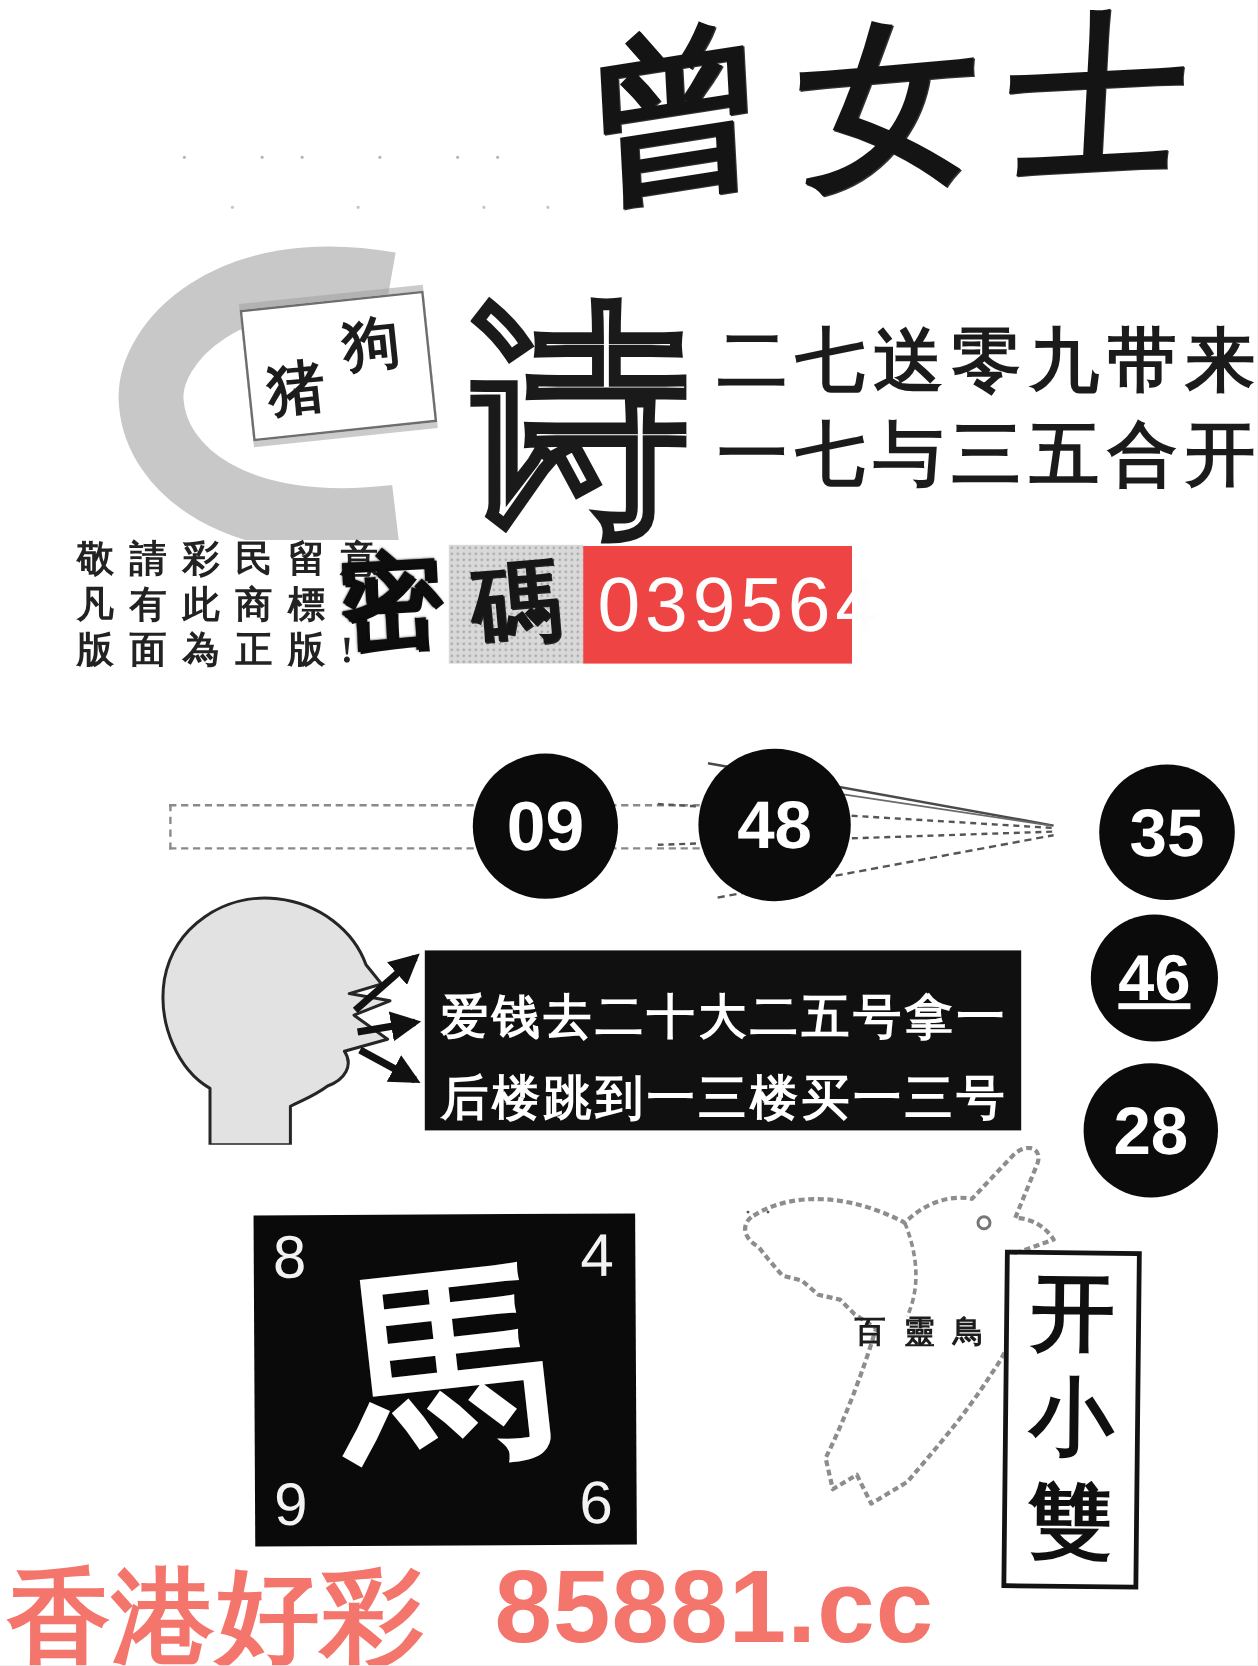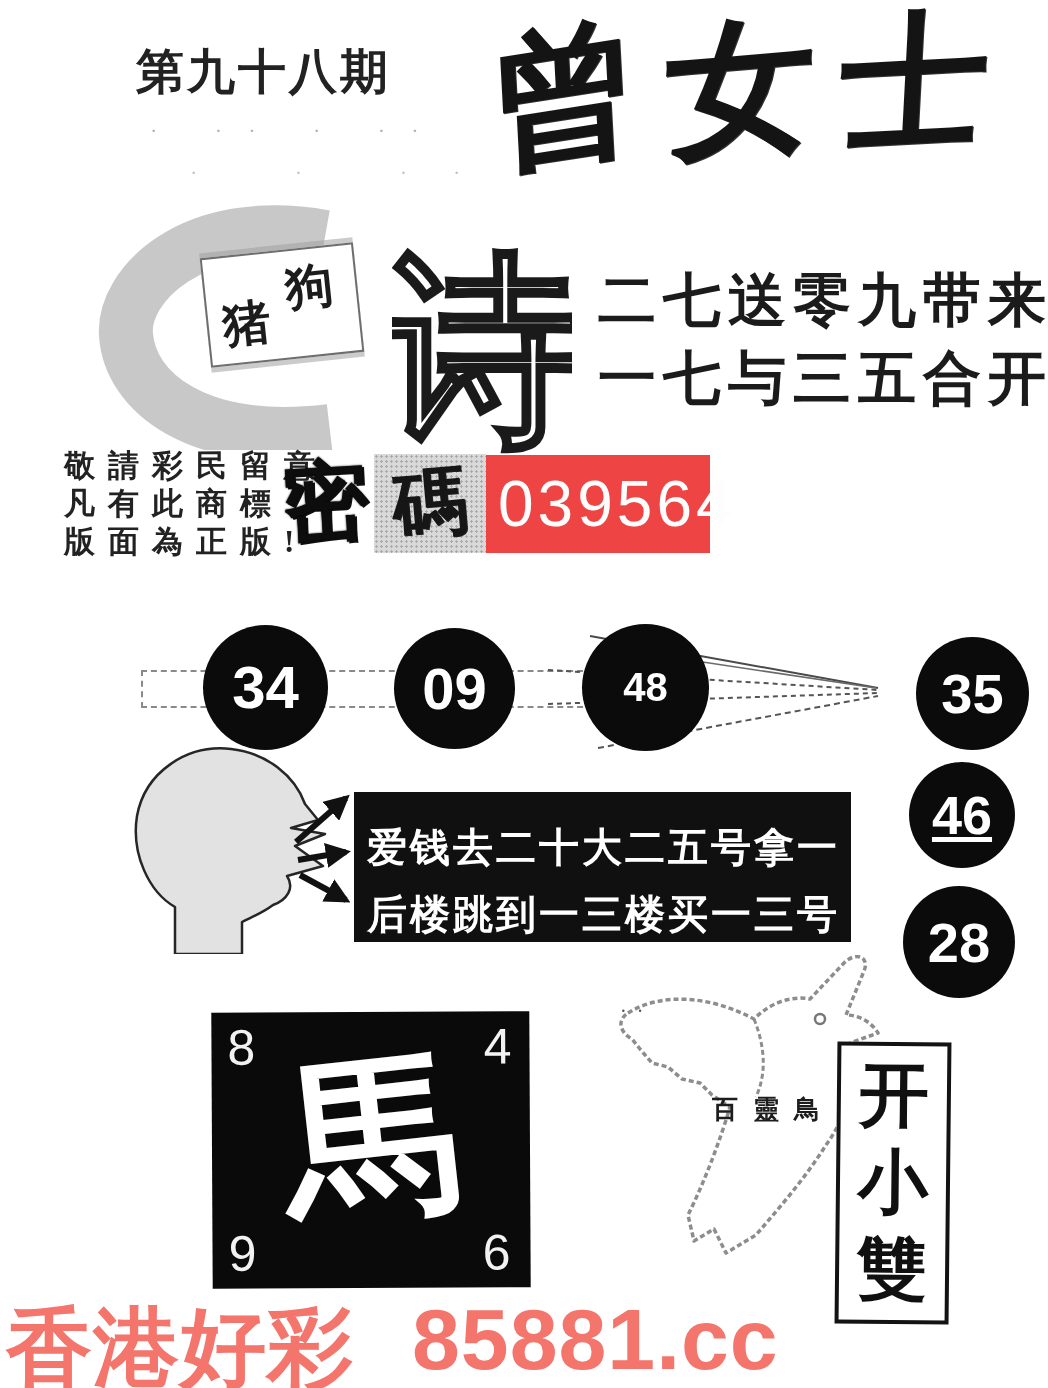--- a/index.html
+++ b/index.html
@@ -50,21 +50,21 @@
     letter-spacing:4px;}
 
   
   .shaft{left:141px;top:670px;width:448px;height:34px;border:2px dashed #8a8a8a;z-index:0;}
   .arrowhead-svg{left:548px;top:608px;z-index:0;}
   .ball{position:absolute;background:#0b0b0b;border-radius:50%;color:#fff;
     font-family:"Liberation Sans",sans-serif;font-weight:700;
     display:flex;align-items:center;justify-content:center;z-index:2;}
   .b34{left:203px;top:625px;width:125px;height:125px;font-size:60px;}
   .b09{left:394px;top:628px;width:121px;height:121px;font-size:58px;}
-  .b48{left:582px;top:624px;width:127px;height:127px;font-size:40px;}
+  .b48{left:582px;top:624px;width:127px;height:127px;font-size:56px;}
   .b35{left:916px;top:637px;width:113px;height:113px;font-size:56px;}
   .b46{left:909px;top:762px;width:106px;height:106px;font-size:54px;text-decoration:underline;}
   .b28{left:903px;top:886px;width:112px;height:112px;font-size:56px;}
 
   
   .head-svg{left:125px;top:742px;}
   .mouth-arrows{left:288px;top:778px;}
   .speech-box{left:354px;top:792px;width:497px;height:150px;background:#101010;
     display:flex;flex-direction:column;justify-content:flex-end;gap:12px;
     padding:0 13px;box-sizing:border-box;z-index:1;}
@@ -97,21 +97,20 @@
   
   .footer{left:6px;top:1290px;display:flex;gap:58px;z-index:5;
     font-family:"Liberation Sans",sans-serif;font-weight:700;font-size:86px;
     color:#f3756c;white-space:nowrap;letter-spacing:1px;}
 </style>
 </head>
 <body>
 
 <div class="page">
 
-  <div class="abs issue-title">第九十八期</div>
   <div class="abs faded1">· ·· ·  ··</div>
   <div class="abs faded2">·   ·   ··</div>
   <div class="abs brand">
     <span>曾</span>
     <span>女</span>
     <span>士</span>
   </div>
 
   <svg class="abs phone-svg" width="330" height="255" viewBox="0 0 330 255">
     <path d="M235,42 C100,18 32,92 36,140 C40,196 105,252 240,236" fill="none" stroke="#c8c8c8" stroke-width="54" stroke-linecap="butt"></path>
@@ -146,21 +145,20 @@
   </div>
 
   <div class="abs shaft"></div>
   <svg class="abs arrowhead-svg" width="340" height="165" viewBox="0 0 340 165">
     <line x1="42" y1="28" x2="330" y2="80" stroke="#4a4a4a" stroke-width="2"></line>
     <line x1="0" y1="62" x2="330" y2="82" stroke="#555" stroke-width="2" stroke-dasharray="5 4"></line>
     <line x1="0" y1="96" x2="330" y2="85" stroke="#555" stroke-width="2" stroke-dasharray="5 4"></line>
     <line x1="50" y1="140" x2="330" y2="88" stroke="#555" stroke-width="2" stroke-dasharray="6 4"></line>
     <line x1="95" y1="45" x2="328" y2="80" stroke="#6a6a6a" stroke-width="1.5"></line>
   </svg>
-  <div class="ball b34">34</div>
   <div class="ball b09">09</div>
   <div class="ball b48">48</div>
 
   <div class="ball b35">35</div>
   <div class="ball b46">46</div>
   <div class="ball b28">28</div>
 
   <svg class="abs head-svg" width="230" height="212" viewBox="0 0 230 212">
     <path d="M50,212 L50,165 C24,150 6,112 12,74 C20,30 62,2 106,7 C142,11 170,34 180,62
              L193,78 L166,86 L200,92 L170,104 L198,124 L162,134

